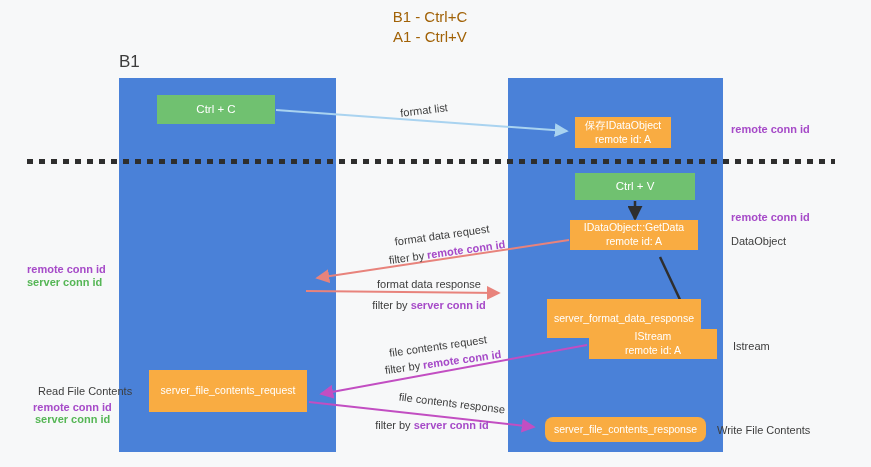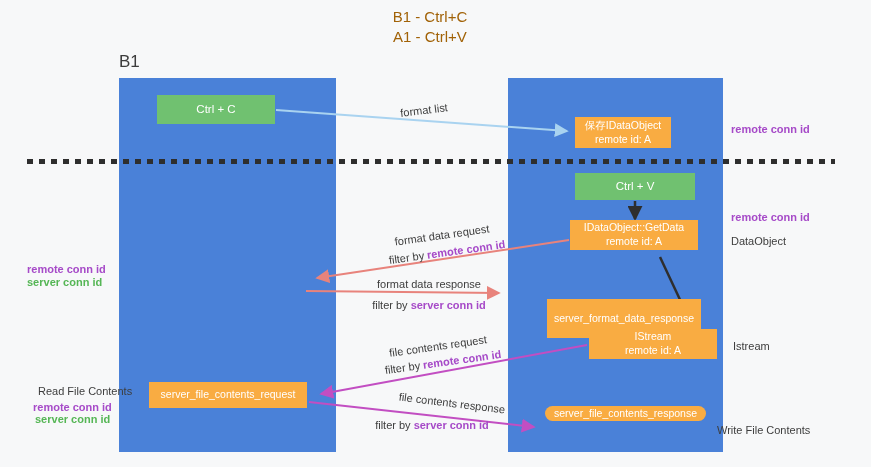--- a/index.html
+++ b/index.html
@@ -125,25 +125,25 @@
 
   <div class="node node-orange" style="left:511px;top:299px;width:154px;height:39px;margin-left:36px;">
     <div>server_format_data_response</div>
   </div>
 
   <div class="node node-orange" style="left:589px;top:329px;width:128px;height:30px;">
     <div>IStream</div>
     <div>remote id: A</div>
   </div>
 
-  <div class="node node-orange" style="left:149px;top:382px;width:158px;height:26px;">
+  <div class="node node-orange" style="left:149px;top:370px;width:158px;height:42px;">
     <div>server_file_contents_request</div>
   </div>
 
-  <div class="node node-orange" style="left:545px;top:406px;width:161px;height:15px;border-radius:8px;">
+  <div class="node node-orange" style="left:545px;top:417px;width:161px;height:25px;border-radius:8px;">
     <div>server_file_contents_response</div>
   </div>
 
   <div class="edge-label rot-n7" style="left:424px;top:110px;">
     <span>format list</span>
   </div>
 
   <div class="edge-label rot-n8" style="left:442px;top:235px;">
     <span>format data request</span>
   </div>

